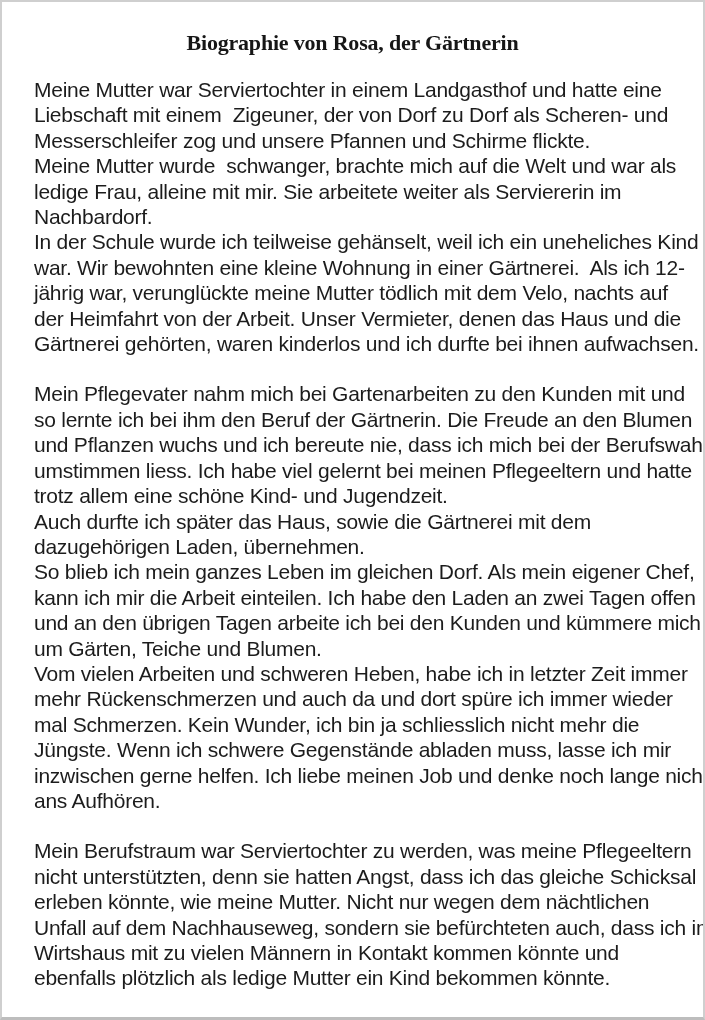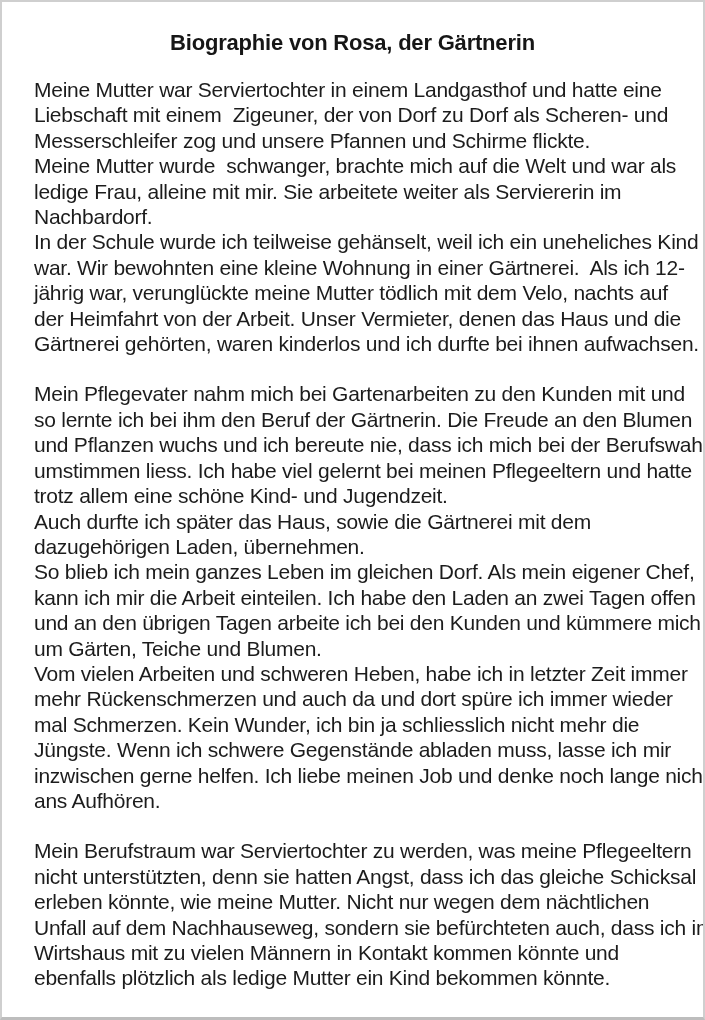--- a/index.html
+++ b/index.html
@@ -23,20 +23,21 @@
     padding: 27px 32px 0 32px;
   }
   .title {
     margin: 0 0 21px 0;
     font-size: 22px;
     line-height: 27px;
     font-weight: bold;
     text-align: center;
     letter-spacing: -0.2px;
     color: #161616;
+    font-family: Liberation Serif, serif;
   }
   .para {
     margin: 0 0 25px 0;
     font-size: 21px;
     line-height: 25.4px;
     letter-spacing: -0.25px;
     white-space: pre;        
   }
   .para:last-child {
     margin-bottom: 0;

